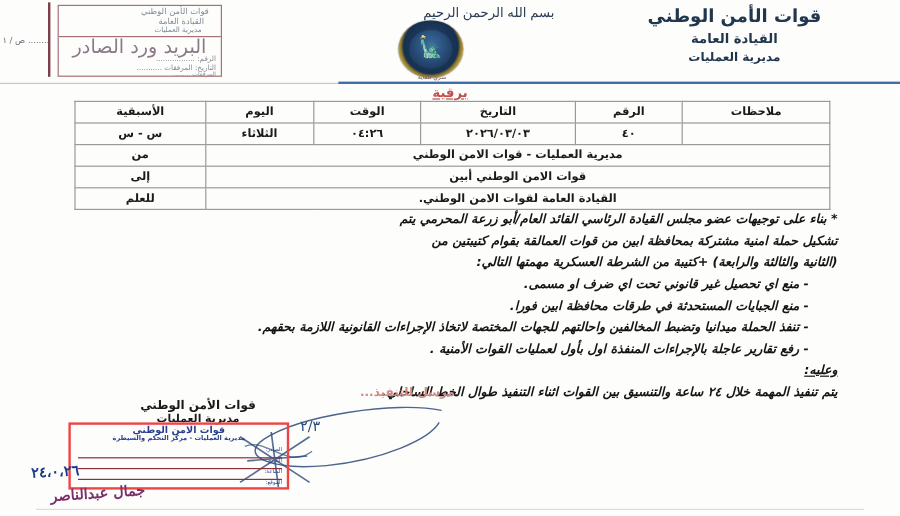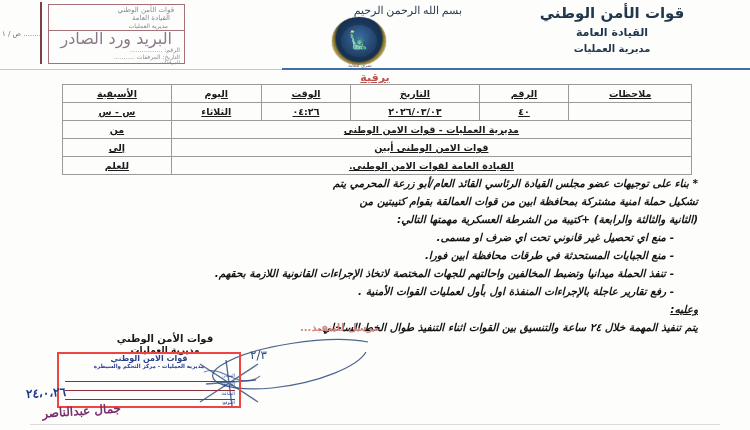--- a/index.html
+++ b/index.html
@@ -24,21 +24,21 @@
     position:absolute;right:8px;top:4px;width:260px;
     text-align:center;color:#21374e;
   }
   .hdr-right .l1{font-size:15px;font-weight:bold;letter-spacing:2px;}
   .hdr-right .l2{font-size:11px;font-weight:bold;letter-spacing:2px;margin-top:4px;}
   .hdr-right .l3{font-size:10px;font-weight:bold;letter-spacing:2px;margin-top:4px;}
 
   .basmala{
     position:absolute;right:288px;top:4px;
     font-size:11px;color:#2b3c55;white-space:nowrap;
-    font-family:Liberation Serif, serif;
+    font-family:Liberation Sans, sans-serif;
   }
   
   .emblem{
     position:absolute;left:332px;top:17px;width:54px;height:48px;
   }
   .emblem .ring{
     position:absolute;inset:0;border-radius:50%;
     background:radial-gradient(circle at 50% 45%, #2c4f7c 0%, #1b3558 45%, #16304f 60%, #8f7a2e 66%, #c9b053 74%, #7d6a27 82%, #1e3352 92%);
     box-shadow:0 0 1px #111;
   }
@@ -104,21 +104,20 @@
     position:absolute;left:62px;top:84px;width:630px;
     border-collapse:collapse;
     font-size:9.5px;
   }
   table.meta td{
     border:1px solid #9b9b9b;
     height:17px;
     text-align:center;
     padding:0 20px;
     white-space:nowrap;
-    text-decoration:underline;
   }
   table.meta td.lbl{font-weight:bold;}
   table.meta td.val{font-weight:bold;text-align:center;}
   table.meta td.wide{text-align:center;font-weight:bold;}
   .c-prio{width:110px;}
   .c-day{width:78px;}
   .c-time{width:78px;}
   .c-date{width:140px;}
   .c-num{width:82px;}
   .c-note{width:142px;}

